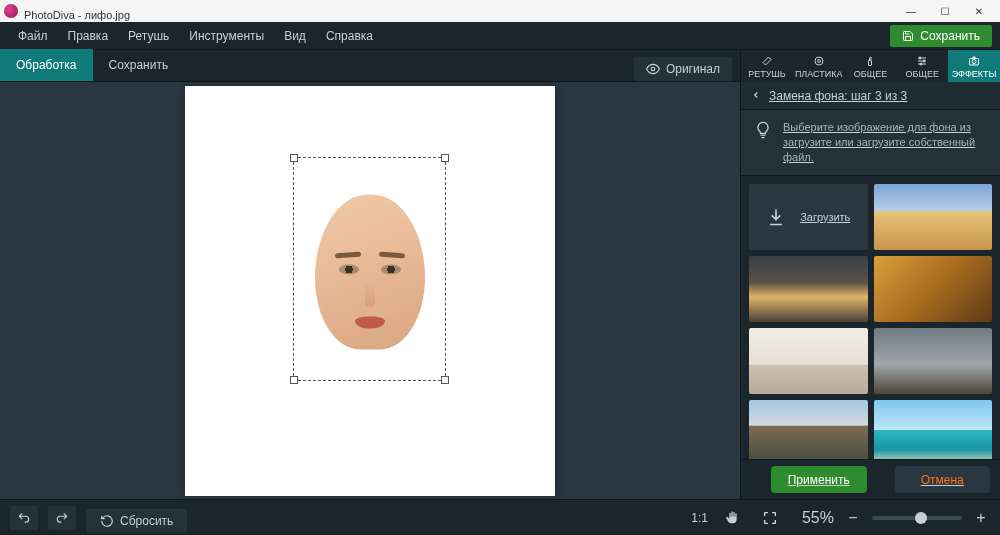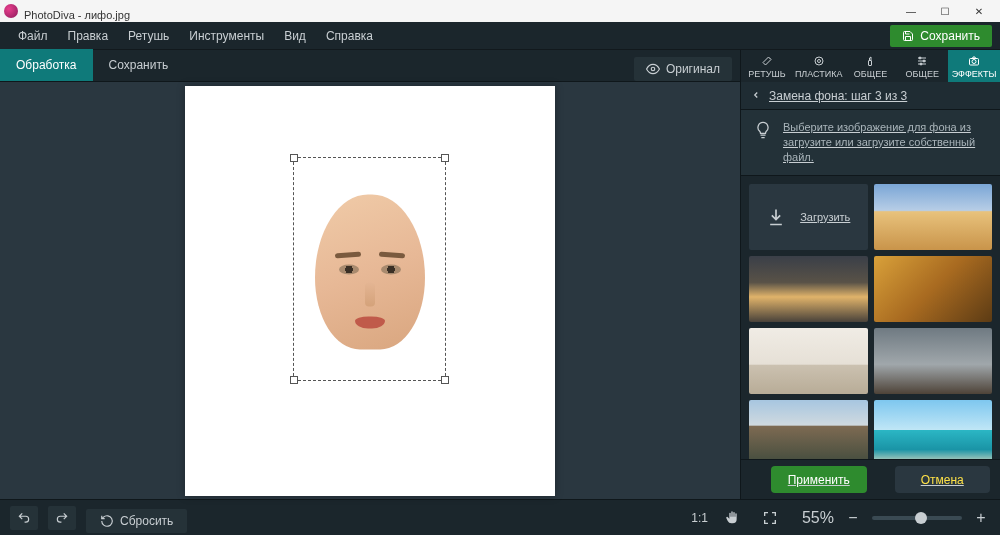--- a/index.html
+++ b/index.html
@@ -57,21 +57,21 @@
 .panel-hint { display: flex; gap: 10px; padding: 10px 12px; font-size: 11px; line-height: 1.35; color: #a9b4ba; background: #233138; border-bottom: 1px solid #0f171b; }
 .panel-hint svg { flex-shrink: 0; }
 .bg-grid { flex: 1; padding: 8px; overflow-y: auto; display: grid; grid-template-columns: 1fr 1fr; gap: 6px; align-content: start; }
 .bg-item { height: 66px; border-radius: 2px; background-size: cover; background-position: center; cursor: pointer; }
 .bg-grid::-webkit-scrollbar { width: 6px; }
 .bg-grid::-webkit-scrollbar-thumb { background: #3a4a53; border-radius: 3px; }
 .upload-tile { background: #2a3740; display: flex; flex-direction: row; align-items: center; justify-content: center; gap: 14px; color: #c8ced2; font-size: 11px; }
 .panel-footer { height: 40px; display: flex; gap: 8px; padding: 6px 10px; border-top: 1px solid #0f171b; }
 .btn { flex: 1; display: flex; align-items: center; justify-content: center; border-radius: 4px; cursor: pointer; font-size: 12px; margin-left: 20px; }
 .btn-apply { background: #2e8b2e; color: #fff; }
-.btn-cancel { background: #2a3740; color: #fde047; }
+.btn-cancel { background: #2a3740; color: #f97316; }
 
 
 .bottombar { height: 36px; background: #1b262c; display: flex; align-items: center; padding: 0 10px; gap: 10px; border-top: 1px solid #0f171b; }
 .iconbtn { width: 28px; height: 24px; display: flex; align-items: center; justify-content: center; background: #253238; border-radius: 2px; cursor: pointer; }
 .reset-btn { height: 24px; padding: 0 14px; display: flex; align-items: center; gap: 6px; background: #253238; border-radius: 2px; cursor: pointer; font-size: 12px; margin-top: 6px; }
 .bottombar .spacer { flex: 1; }
 .zoom-readout { font-size: 16px; width: 40px; text-align: right; }
 .zoom-slider { width: 90px; height: 4px; background: #3a4a53; border-radius: 2px; position: relative; cursor: pointer; }
 .zoom-slider .knob { position: absolute; left: 48%; top: -4px; width: 12px; height: 12px; border-radius: 50%; background: #c8ced2; }
 .zoom-pm { width: 18px; text-align: center; cursor: pointer; font-size: 16px; user-select: none; }

